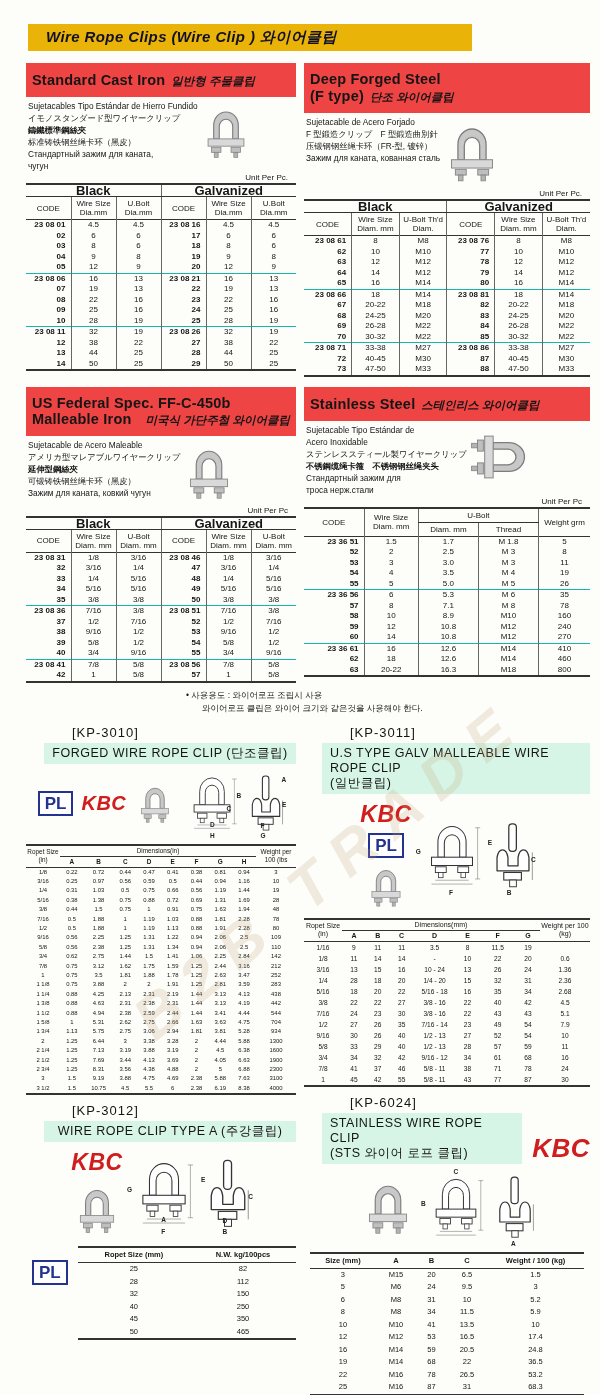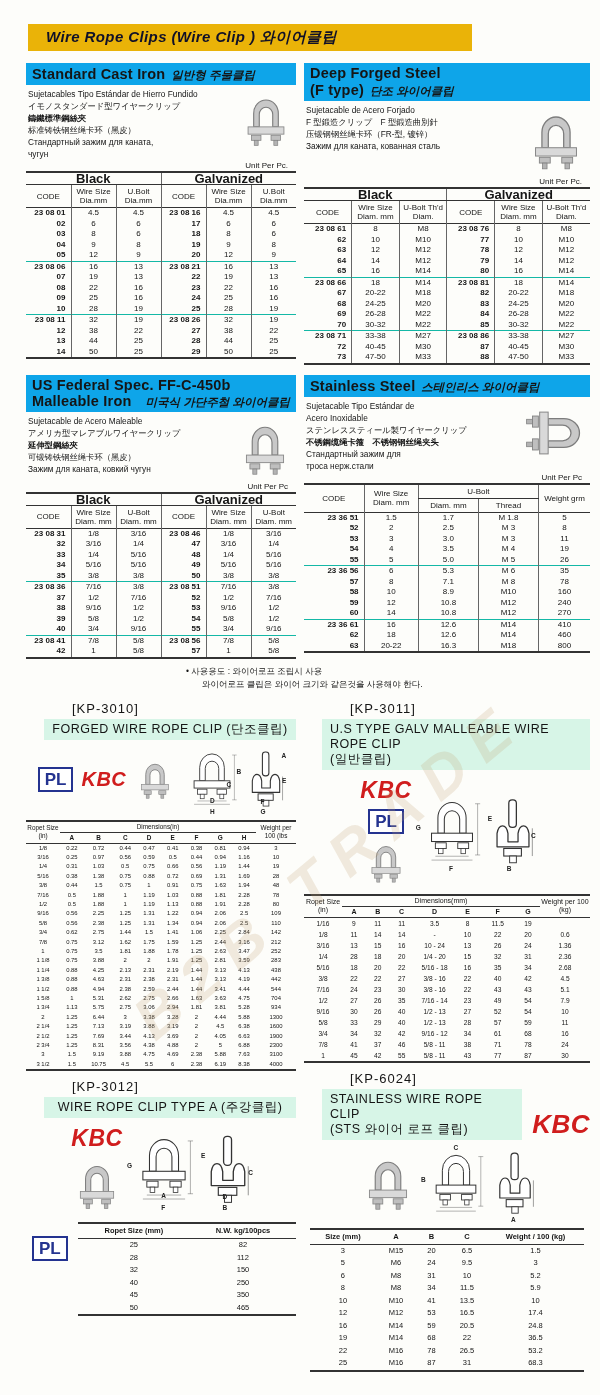--- a/index.html
+++ b/index.html
@@ -3,25 +3,25 @@
 <meta charset="utf-8">
 <style>
 *{margin:0;padding:0;box-sizing:border-box}
 body{background:#fff}
 .page{width:600px;height:1395px;background:#fdfdfa;font-family:"Liberation Sans",sans-serif;color:#151515;position:relative;overflow:hidden}
 .watermark{position:absolute;left:120px;top:1000px;font-size:60px;font-weight:bold;color:rgba(198,162,118,0.22);transform:rotate(-40deg);transform-origin:left top;letter-spacing:16px;white-space:nowrap;pointer-events:none;font-style:italic}
 .top-banner{margin:24px 128px 12px 28px;background:#eab308;padding:4px 0 4px 18px;font-size:15px;font-weight:bold;font-style:italic;letter-spacing:.4px;color:#101028}
 .cols{display:flex;gap:8px;padding:0 10px 0 26px;align-items:flex-start}
 .colL{width:270px;flex:none}
 .colR{width:286px;flex:none}
-.sec-head{background:#0ea5e9;padding:2px 6px;margin-bottom:3px}
+.sec-head{background:#ef4444;padding:8px 6px;margin-bottom:3px}
 .sec-head .en{font-weight:bold;font-size:14.5px;letter-spacing:.2px}
 .sec-head .ko{font-style:italic;font-weight:bold;font-size:11.5px;margin-left:6px}
 .hrow{display:flex;justify-content:space-between;align-items:baseline}
-.desc-row{display:flex;justify-content:space-between;margin:2px 2px 0 2px}
+.desc-row{display:flex;margin:2px 2px 0 2px}
 .desc{font-size:8.3px;line-height:12px}
 .photo{flex:none;margin-top:2px}
 .unit{font-size:8px;text-align:right;margin:1px 8px 1px 0}
 table.cat{width:100%;border-collapse:collapse;font-size:8px;border-top:2px solid #333;border-bottom:2px solid #333;table-layout:fixed}
 .cat th{font-weight:normal;line-height:9px;padding:2px 1px;text-align:center}
 .cat tr.grp th{font-weight:bold;font-size:13px;padding:1px;border-bottom:1px solid #333}
 .cat thead{border-bottom:1px solid #333}
 .cat tbody{border-top:1px solid #14b8a6}
 .cat td{line-height:10.5px;padding:0 2px;text-align:center}
 .cat th+th,.cat td+td,.cat .bl{border-left:1px solid #666}

